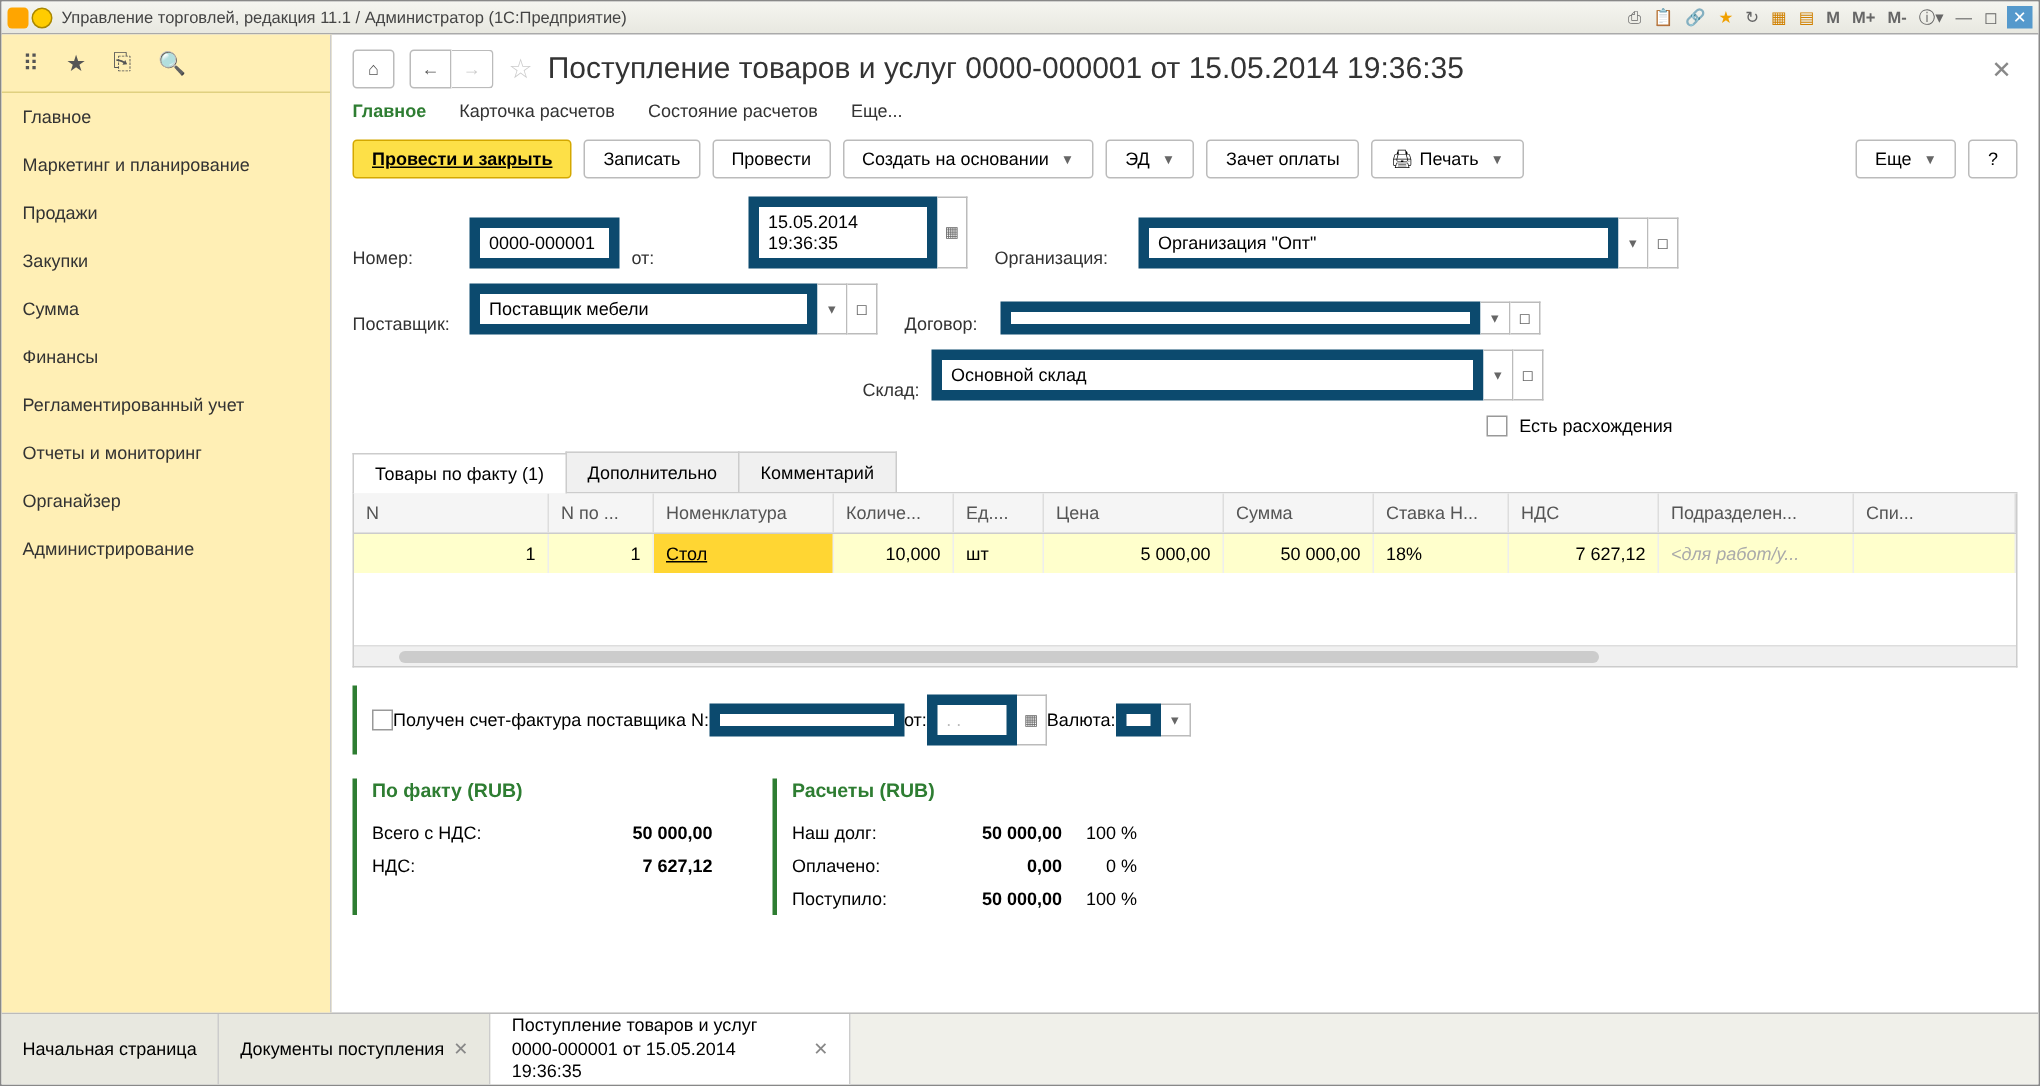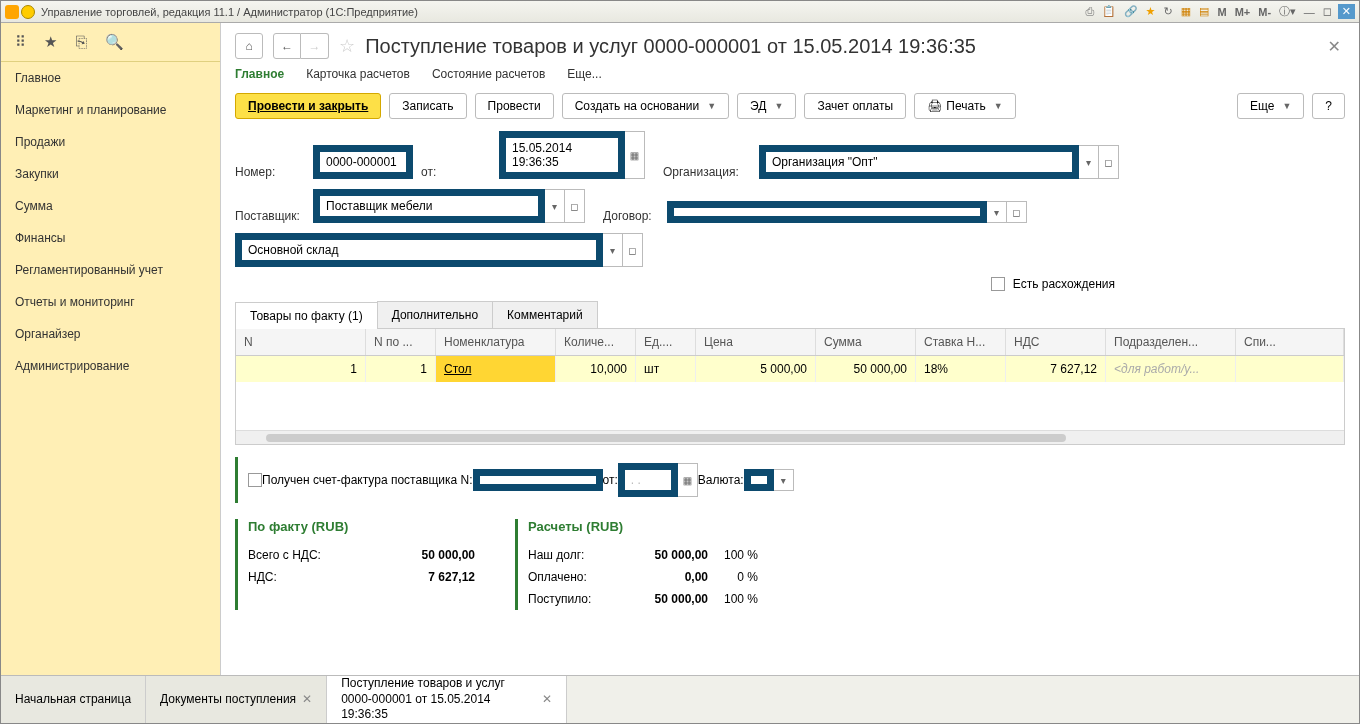--- a/index.html
+++ b/index.html
@@ -176,20 +176,23 @@
         </div>
       <label style="min-width:56px;margin-left:10px">Договор:</label>
       <div class="inp-grp">
           <div class="inp" style="width:320px"></div>
           <div class="ib">▾</div>
           <div class="ib">◻</div>
         </div>
     </div>
 
     <div class="form-row">
+      <label style="min-width:378px;text-align:right">
+          <span style="float:right">Склад:</span>
+        </label>
       <div class="inp-grp">
           <div class="inp" style="width:368px">Основной склад</div>
           <div class="ib">▾</div>
           <div class="ib">◻</div>
         </div>
     </div>
 
     <div class="form-row" style="justify-content:flex-end;padding-right:230px">
       <span class="chk"></span>
       <span>Есть расхождения</span>

